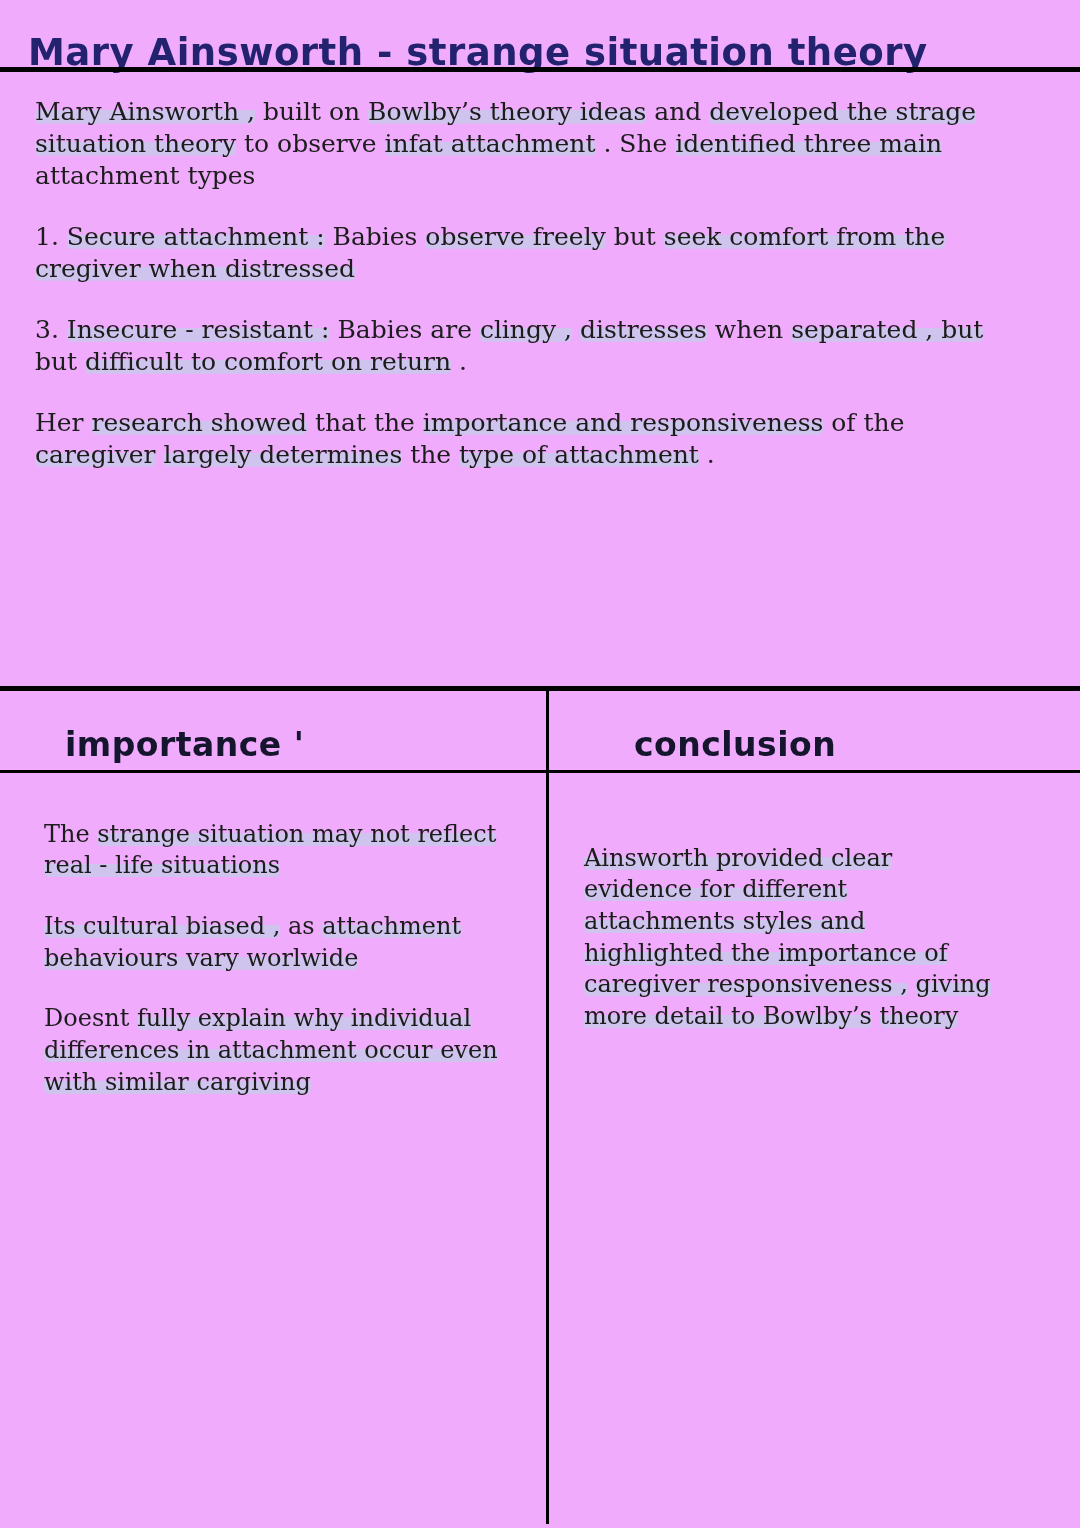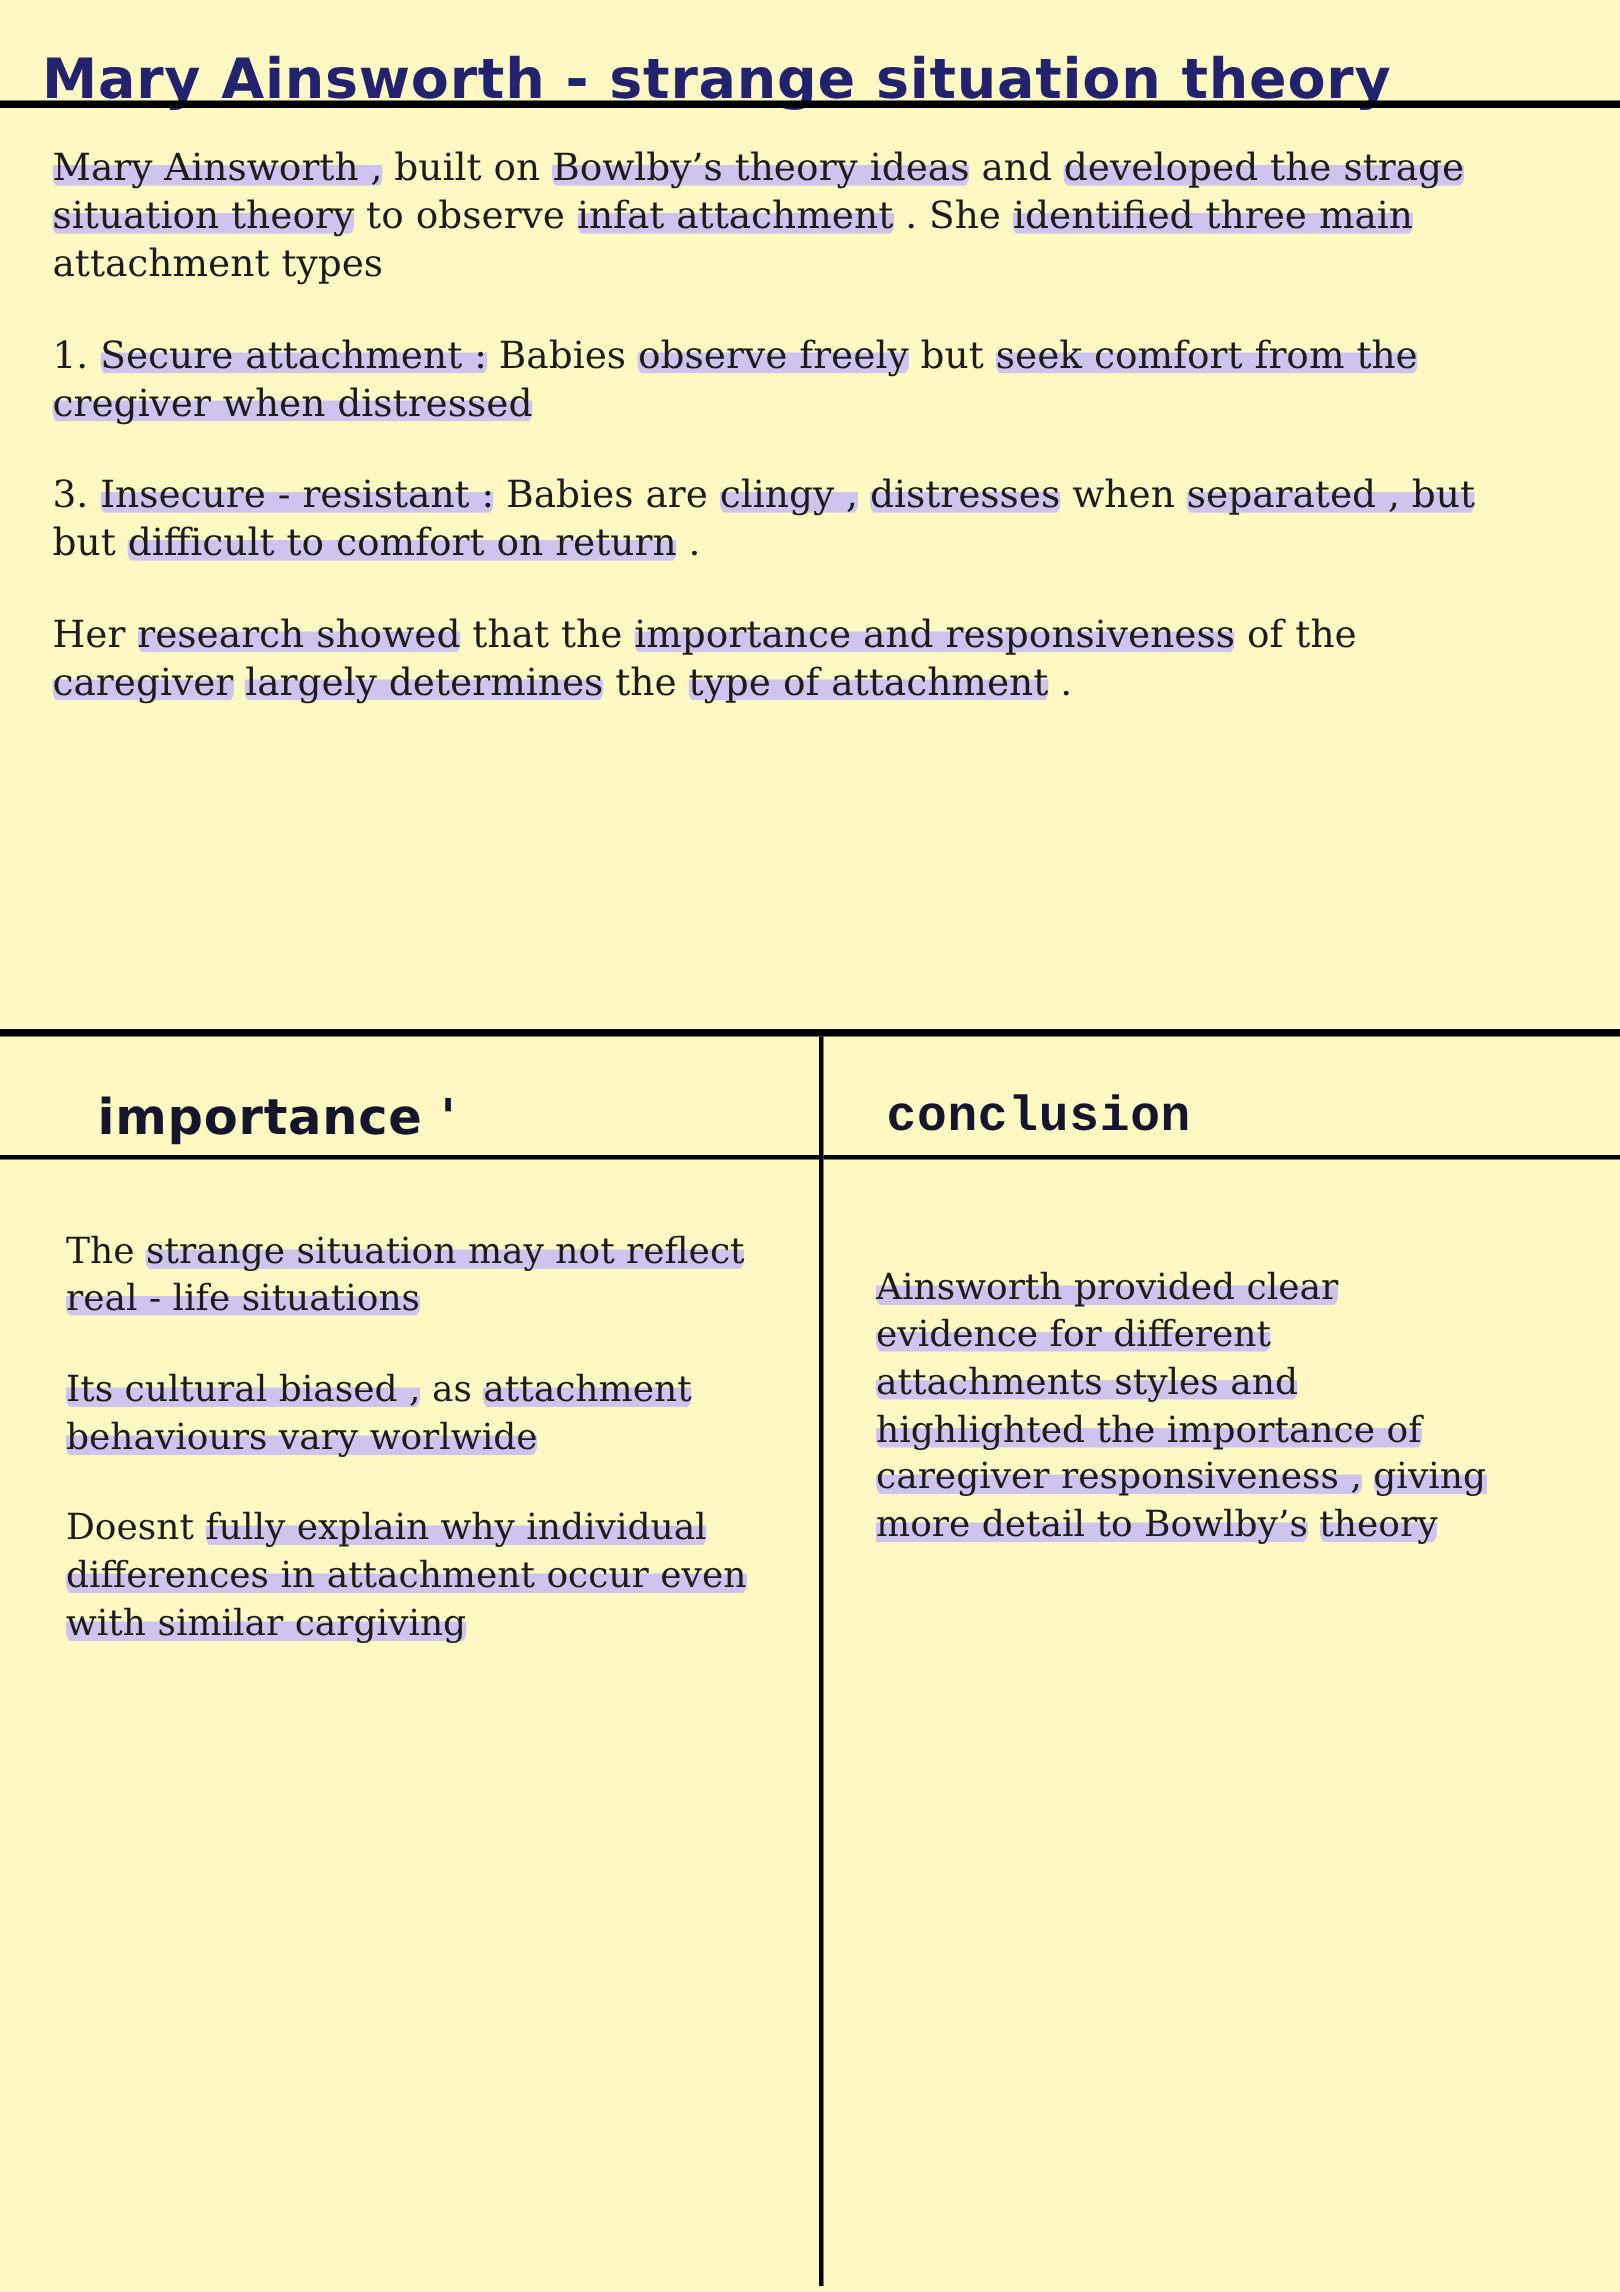--- a/index.html
+++ b/index.html
@@ -1,20 +1,20 @@
 <!DOCTYPE html>
 <html><head>
 <meta charset="utf-8">
 <style>
   html, body { margin: 0; padding: 0; background: #e8e8e8; }
   .page {
     position: relative;
     width: 1080px;
     height: 1528px;
-    background: #fef9c3;
+    background: #f0abfc;
     font-family: "DejaVu Serif", serif;
     color: #1c1c1c;
     overflow: hidden;
     margin: 0 auto;
   }
   .title {
     position: absolute;
     top: 6px;
     left: 28px;
     font-family: "DejaVu Sans", sans-serif;
@@ -64,21 +64,21 @@
     border-bottom: 3px solid #000000;
     font-family: "DejaVu Sans", sans-serif;
     font-weight: bold;
     font-size: 33px;
     color: #15152e;
     display: flex;
     align-items: center;
     letter-spacing: 0.5px;
   }
   .crit-header { padding-left: 65px; }
-  .conc-header { padding-left: 42px; font-family: Liberation Mono, monospace; }
+  .conc-header { padding-left: 85px; }
   .col-body { font-size: 24px; line-height: 1.32; }
   .crit-body { padding: 18px 30px 0 44px; }
   .conc-body { padding: 42px 81px 0 35px; }
   .conc-body .para { margin-bottom: 0; }
 </style>
 </head>
 <body>
 
 <div class="page">
 

